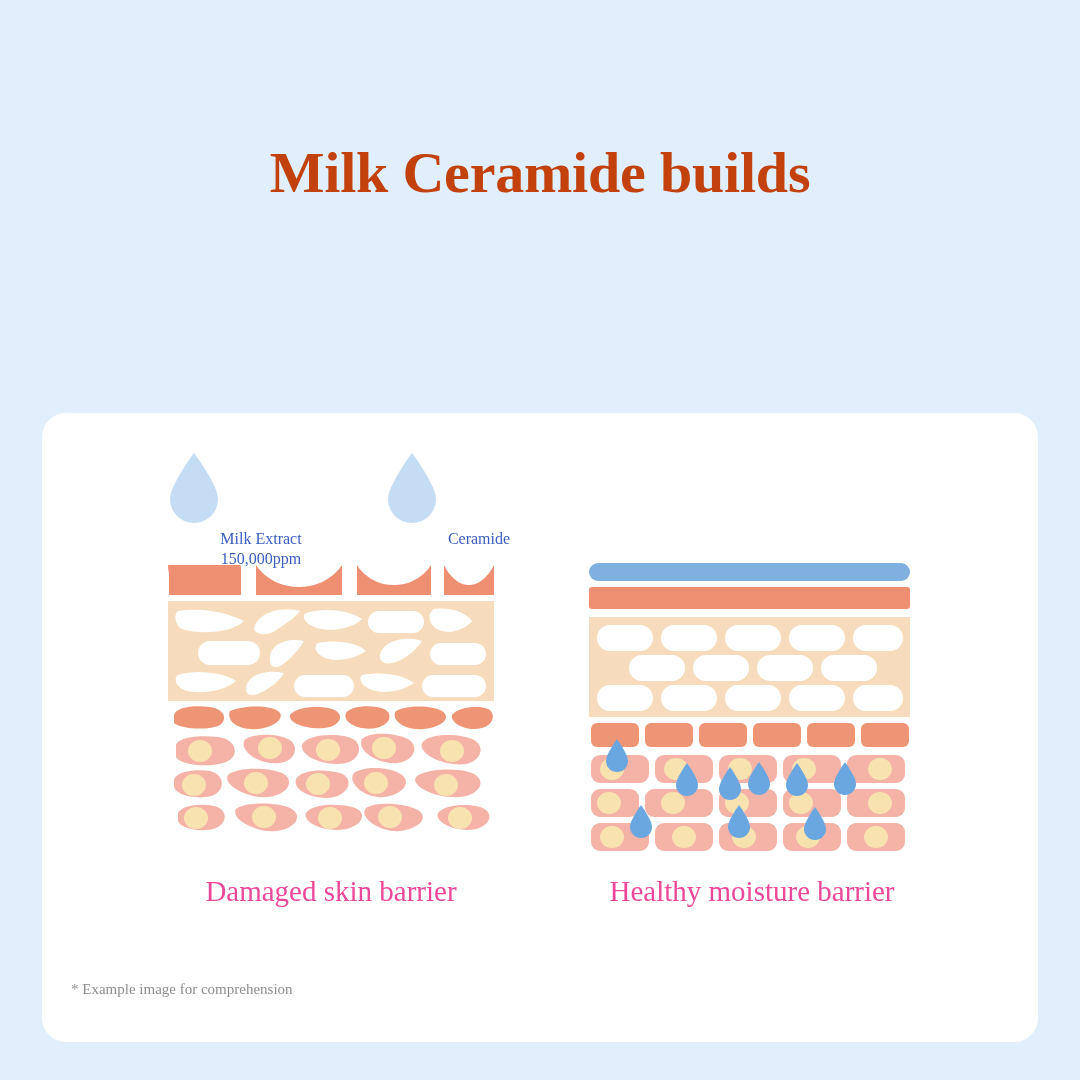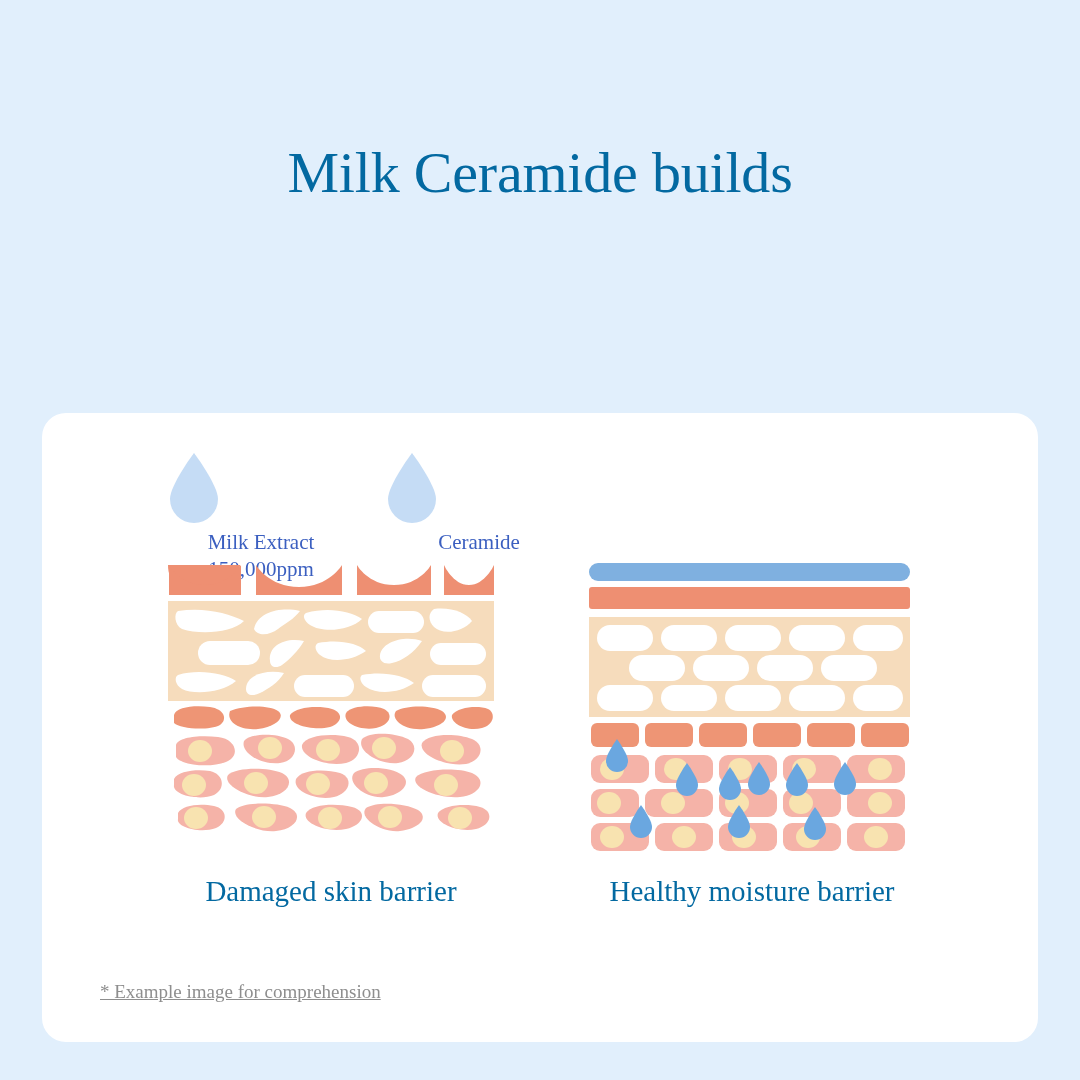--- a/index.html
+++ b/index.html
@@ -19,23 +19,23 @@
     height: 1080px;
   }
 
   
   .headline {
     position: absolute;
     left: 0;
     top: 96px;
     width: 1080px;
     text-align: center;
-    color: #0369a1;
+    color: #c2410c;
     font-size: 58px;
-    font-weight: normal;
+    font-weight: bold;
     line-height: 1.32;
     letter-spacing: -0.2px;
     padding: 0 60px;
     box-sizing: border-box;
   }
   .headline .line { display: block; white-space: nowrap; }
 
   
   .card {
     position: absolute;
@@ -45,21 +45,21 @@
     height: 629px;
     background: #ffffff;
     border-radius: 24px;
   }
 
   
   .badge {
     position: absolute;
     text-align: center;
     color: #3b5fc0;
-    font-size: 21px;
+    font-size: 16px;
     line-height: 1.28;
     white-space: nowrap;
   }
   .badge .drop-icon {
     display: block;
     margin: 0 auto 6px auto;
   }
   .badge .bl { display: block; }
 
   #badge-milk  { left: 124px; top: 38px; width: 190px; }
@@ -69,35 +69,34 @@
   .diagram {
     position: absolute;
     top: 0;
   }
   #diagram-damaged { left: 124px; top: 150px; width: 330px; height: 290px; }
   #diagram-healthy { left: 545px; top: 150px; width: 325px; height: 290px; }
 
   .caption {
     position: absolute;
     text-align: center;
-    color: #0369a1;
+    color: #ec4899;
     font-size: 29px;
     white-space: nowrap;
   }
   #caption-damaged { left: 84px; top: 462px; width: 410px; }
   #caption-healthy { left: 500px; top: 462px; width: 420px; }
 
   .footnote {
     position: absolute;
-    left: 58px;
+    left: 29px;
     top: 568px;
     color: #8e8e8e;
-    font-size: 19px;
+    font-size: 15px;
     white-space: nowrap;
-    text-decoration: underline;
   }
 
   svg { display: block; }
 </style>
 </head>
 <body>
 
 <div class="page">
 
   <h1 class="headline">

